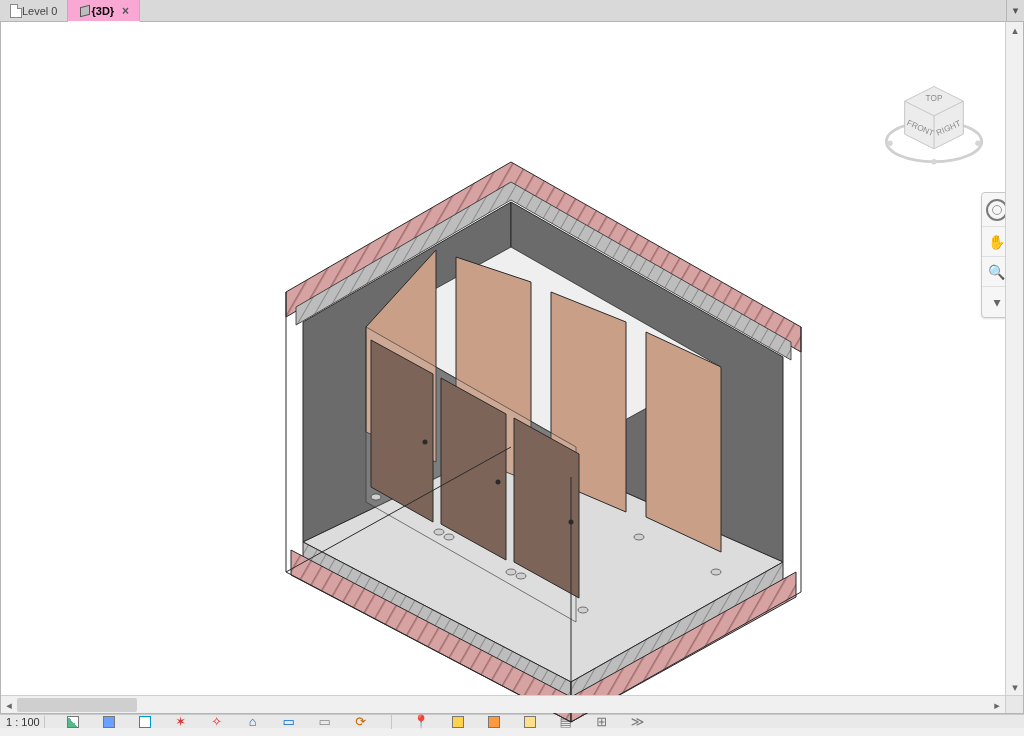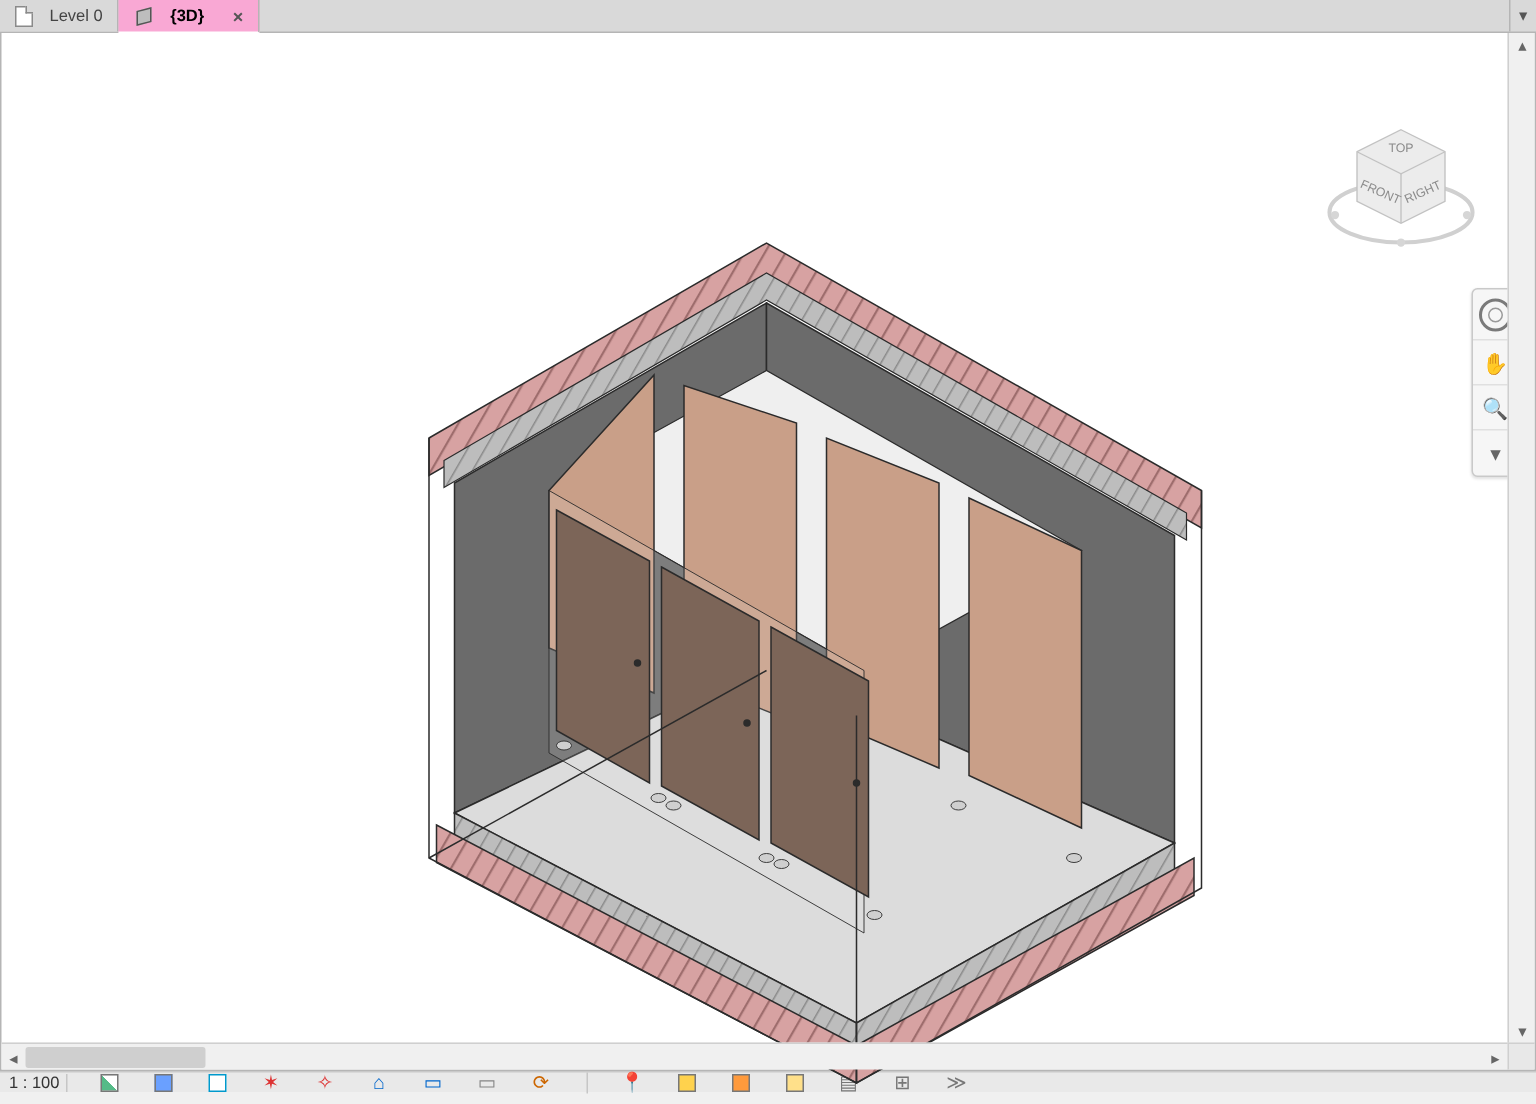--- a/index.html
+++ b/index.html
@@ -1,20 +1,20 @@
 <!DOCTYPE html>
 <html><head>
 <meta charset="utf-8">
 <style>
   * { box-sizing: border-box; margin: 0; padding: 0; }
   html, body { width: 1024px; height: 736px; overflow: hidden; font-family: "Segoe UI", Arial, sans-serif; font-size: 11px; background: #f0f0f0; }
 
   
   .tabstrip { height: 22px; background: #d9d9d9; border-bottom: 1px solid #b5b5b5; display: flex; align-items: stretch; position: relative; }
-  .tab { display: flex; align-items: center; gap: 11px; padding: 0 10px; border-right: 1px solid #b5b5b5; cursor: default; position: relative; text-align: center; }
+  .tab { display: flex; align-items: center; gap: 0; padding: 0 10px; border-right: 1px solid #b5b5b5; cursor: default; position: relative; text-align: center; }
   .tab.inactive { background: #d9d9d9; color: #444; }
   .tab.active   { background: #f9a8d4; color: #000; font-weight: 600; border-bottom: 1px solid #fff; margin-bottom: -1px; }
   .tab .doc-icon { width: 12px; height: 14px; background: #fff; border: 1px solid #8a8a8a; position: relative; }
   .tab .doc-icon::after { content: ""; position: absolute; right: -1px; top: -1px; width: 4px; height: 4px; background: #d9d9d9; border-left: 1px solid #8a8a8a; border-bottom: 1px solid #8a8a8a; }
   .tab .cube-icon { width: 13px; height: 13px; position: relative; }
   .tab .cube-icon::before { content:""; position:absolute; left:2px; top:2px; width:8px; height:8px; background:#bdbdbd; border:1px solid #555; transform: skewY(-15deg); }
   .tab .close-x { margin-left: 8px; font-size: 12px; color: #555; }
   .tabstrip .spacer { flex: 1; }
   .tabstrip .menu-drop { width: 18px; display:flex; align-items:center; justify-content:center; color:#555; border-left:1px solid #b5b5b5; }
 

